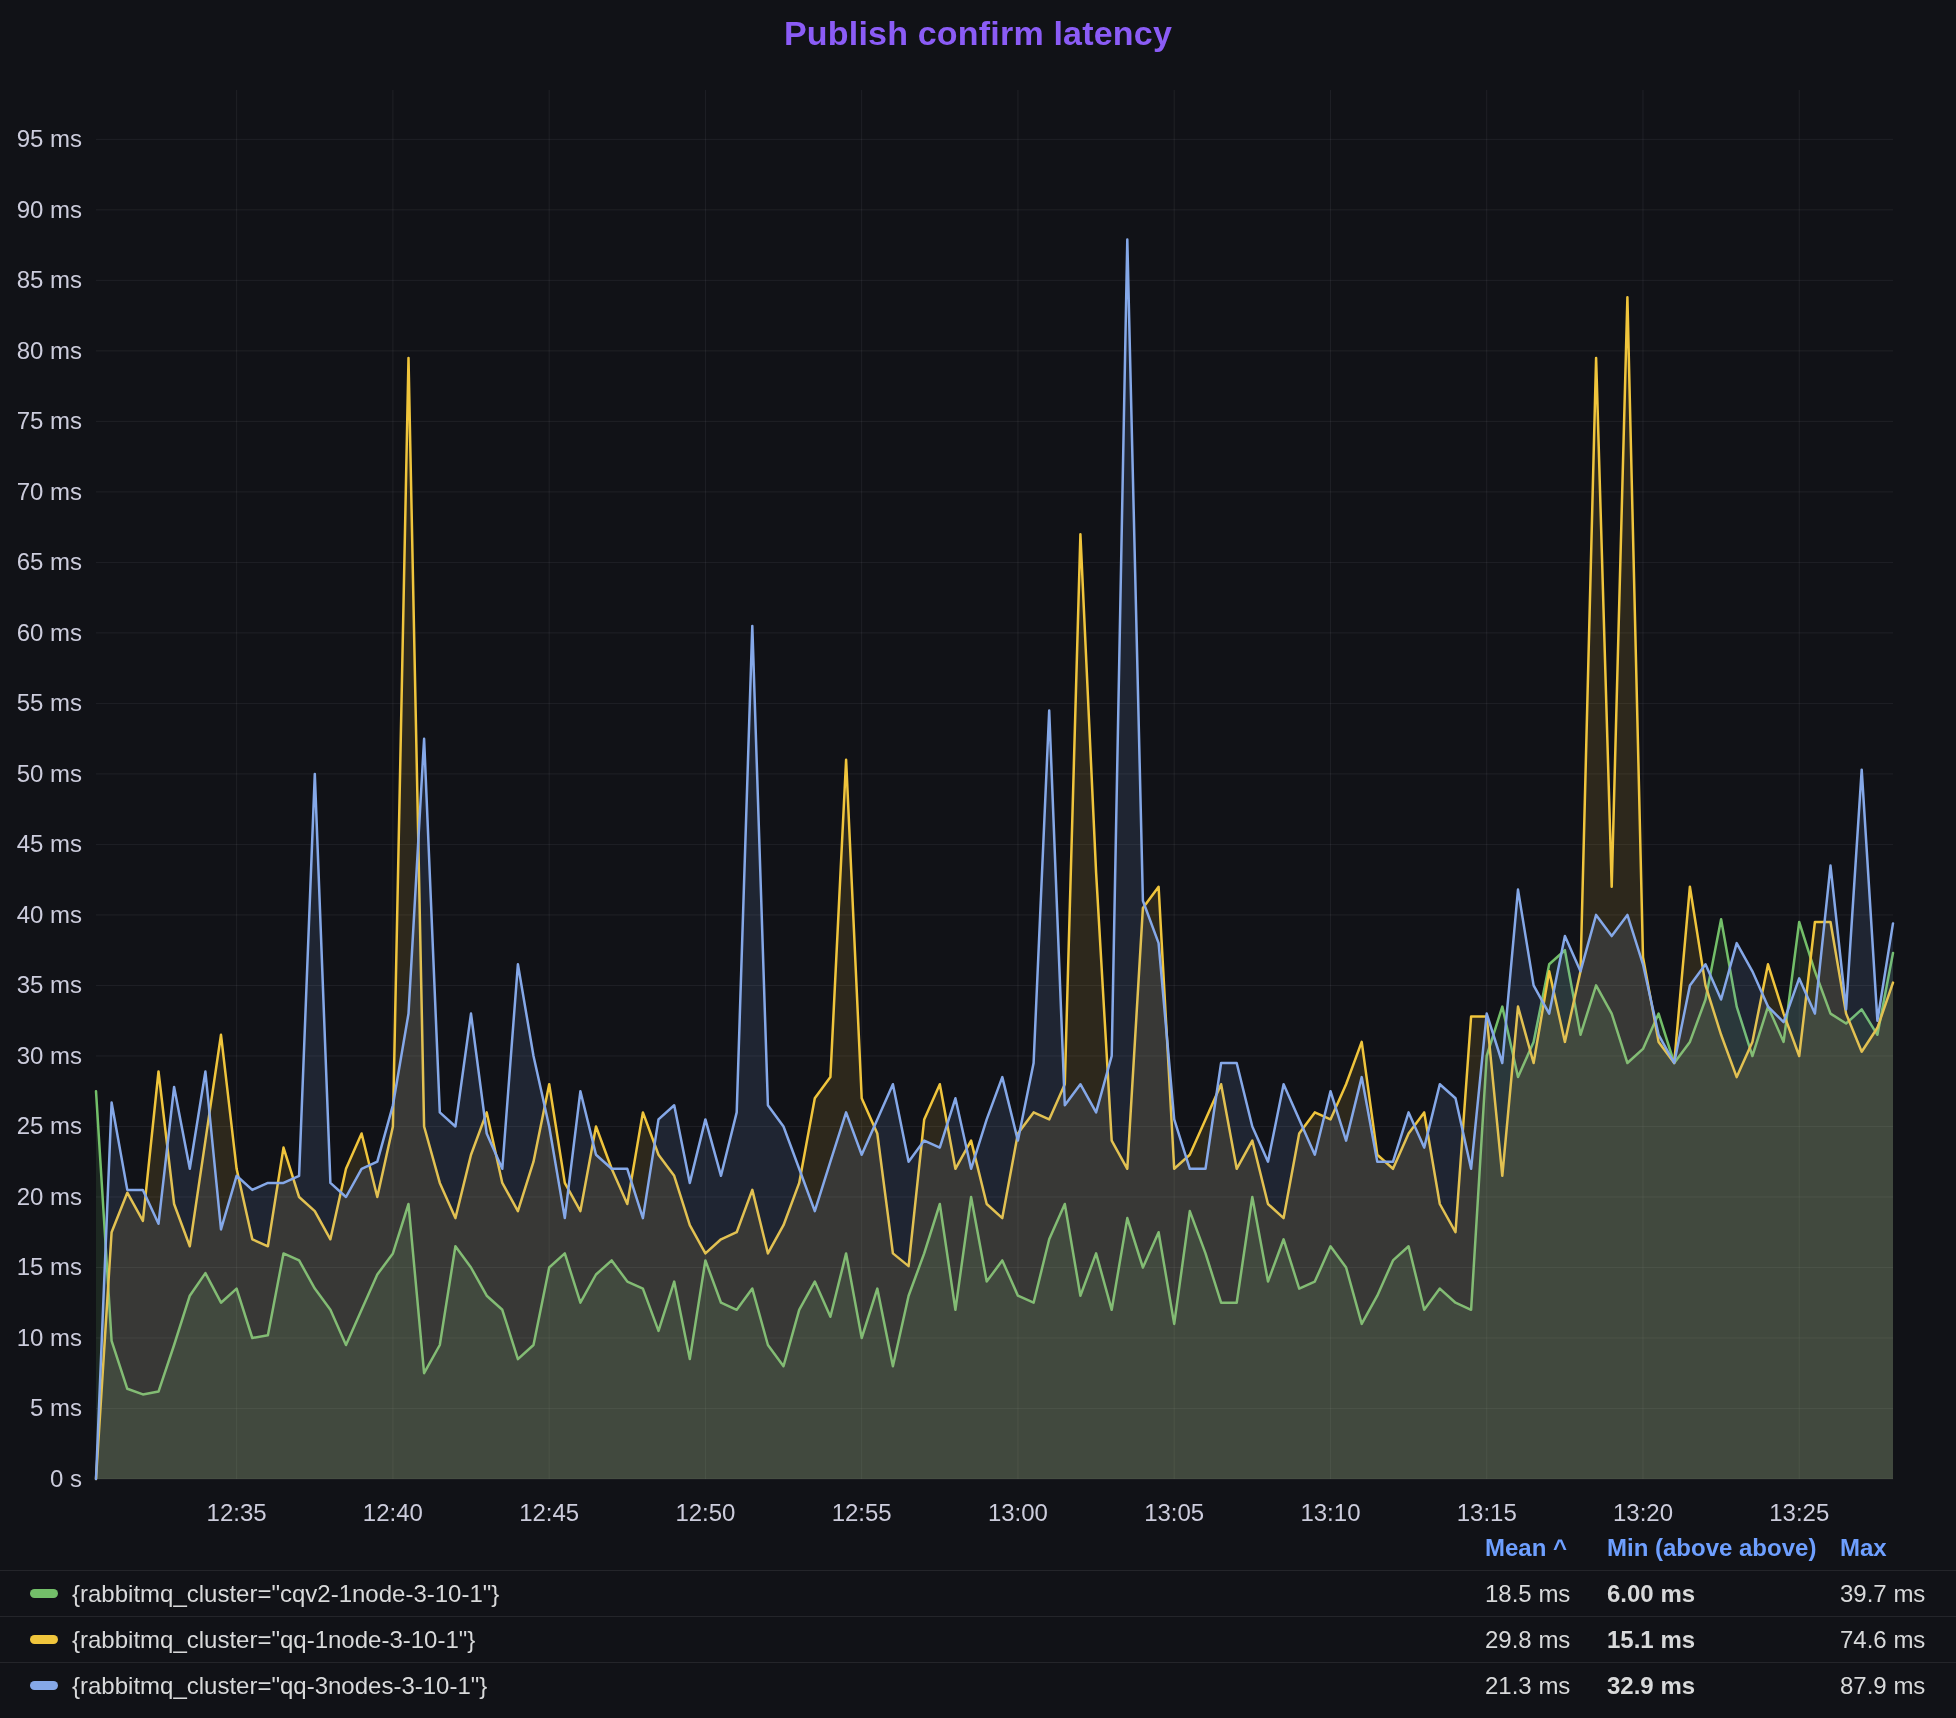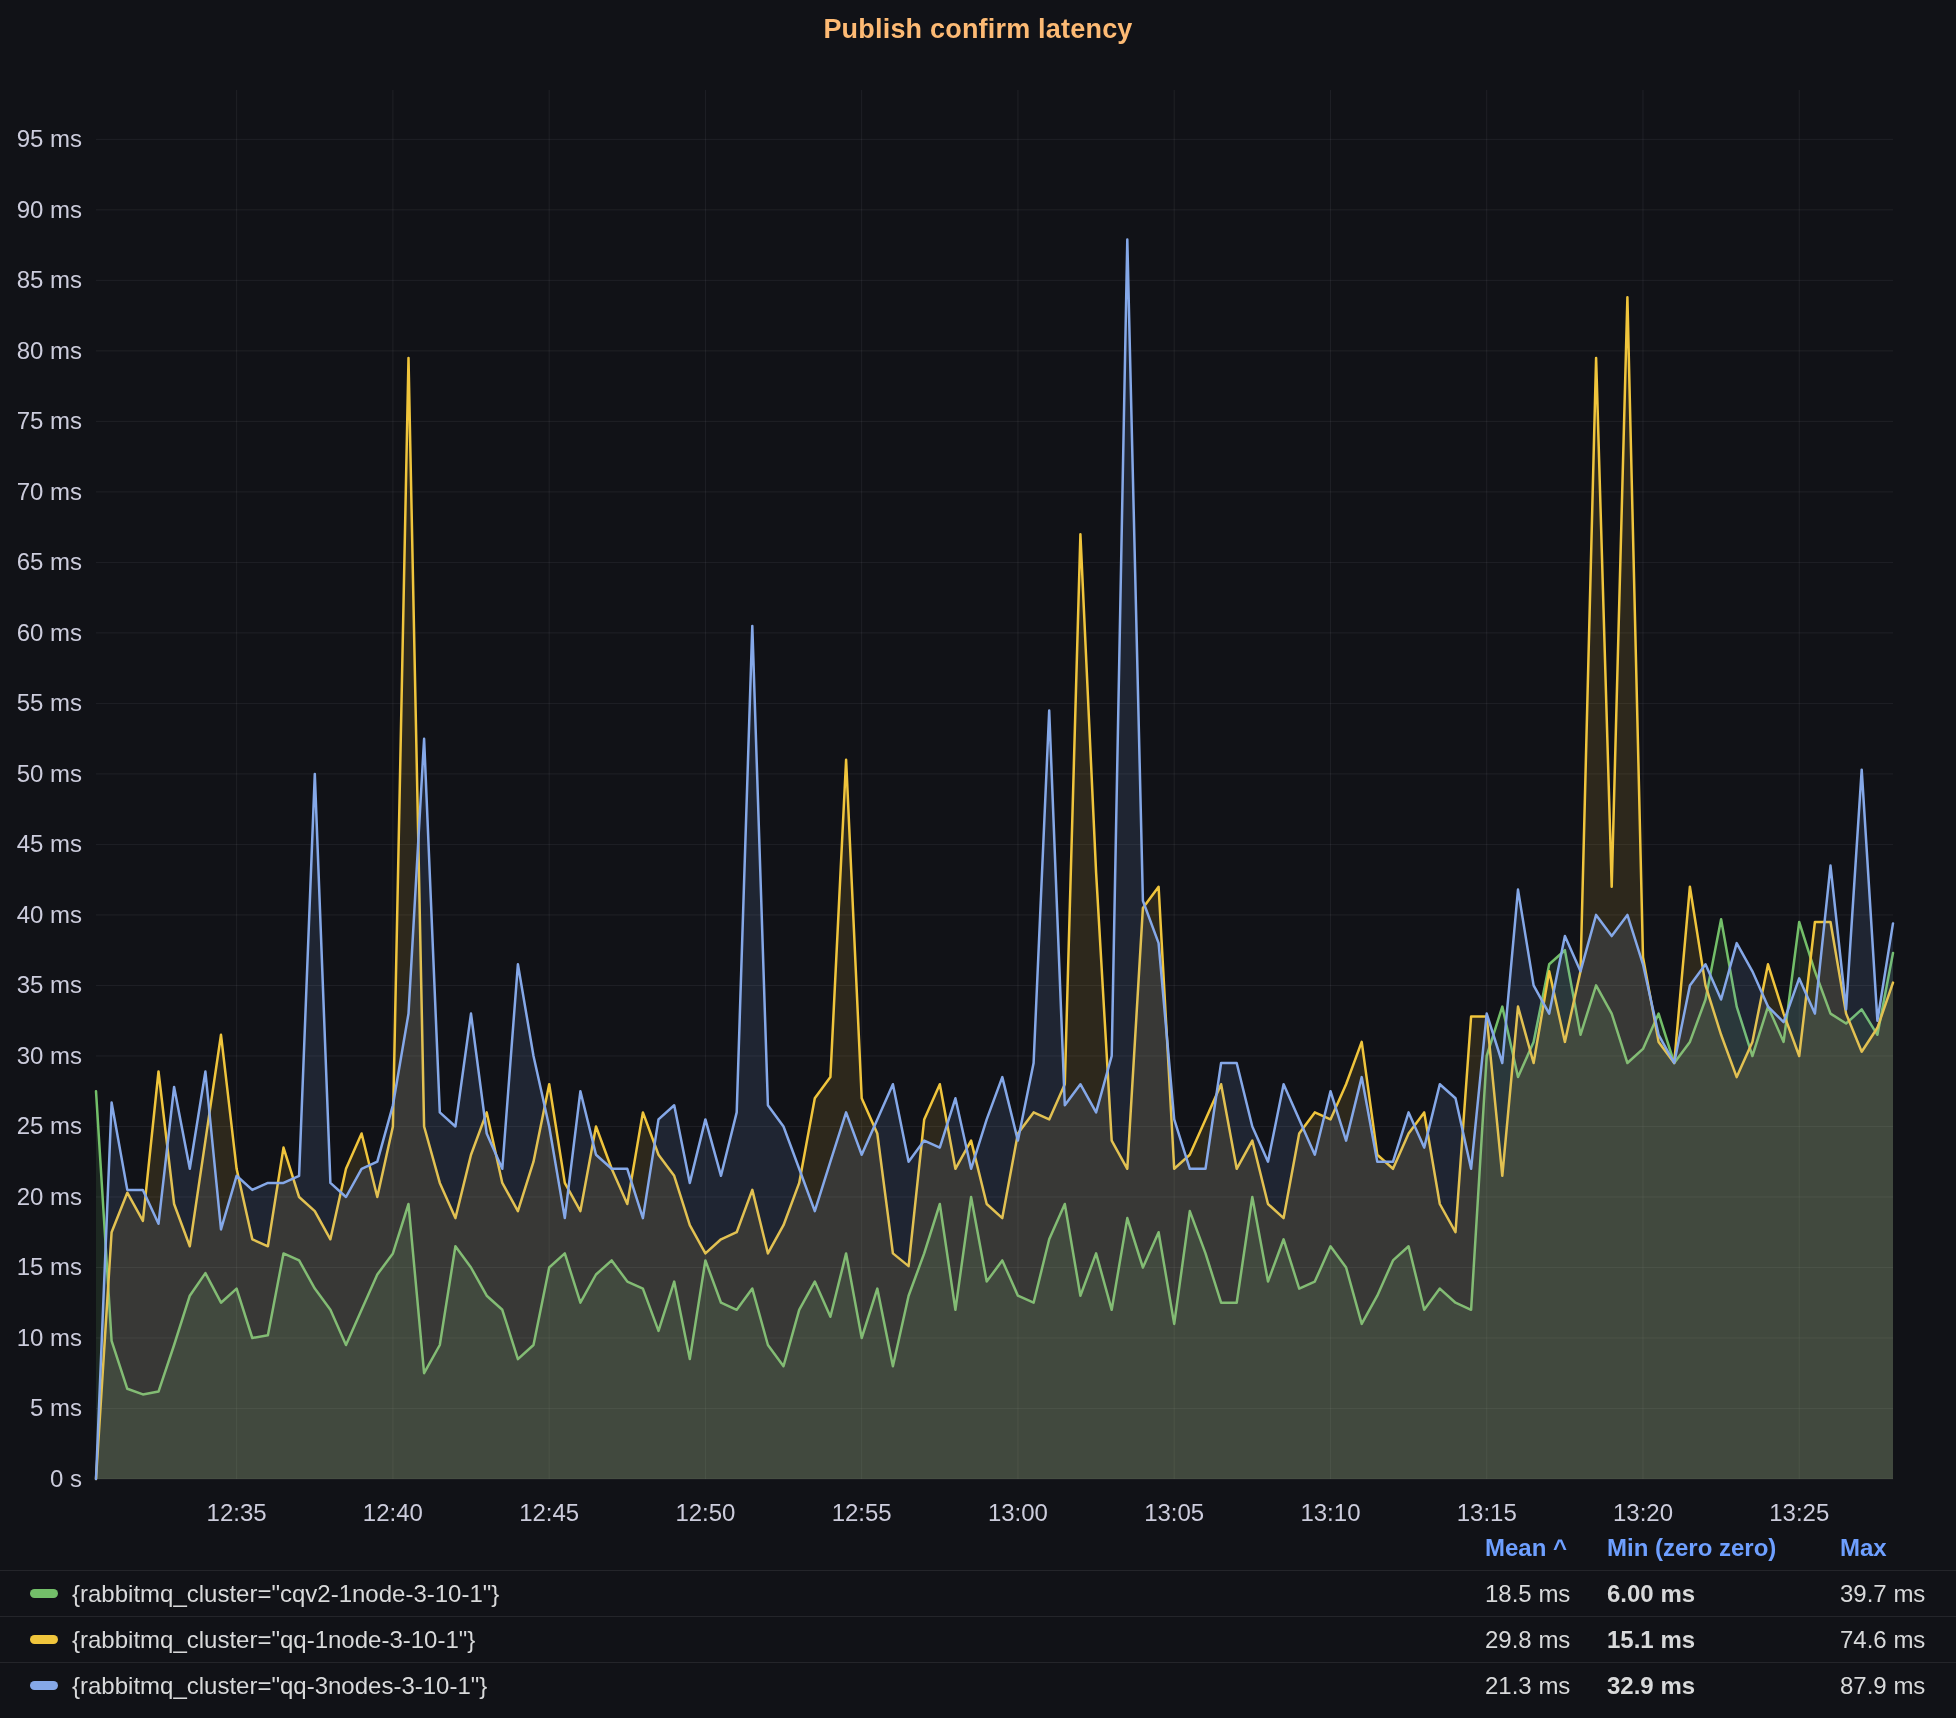--- a/index.html
+++ b/index.html
@@ -3,21 +3,21 @@
 <meta charset="utf-8">
 <style>
   html,body{margin:0;padding:0;}
   body{
     width:1956px;height:1718px;position:relative;overflow:hidden;
     background:#111217;color:#CCCCDC;
     font-family:"Liberation Sans", sans-serif;
   }
   .panel-title{
     position:absolute;top:14px;left:0;width:1956px;text-align:center;
-    font-size:27px;font-weight:700;color:#fdba74;letter-spacing:.2px;
+    font-size:34px;font-weight:700;color:#8b5cf6;letter-spacing:.2px;
   }
   #chart{position:absolute;top:0;left:0;}
   svg text{font-family:"Liberation Sans", sans-serif;}
 
   .legend{
     position:absolute;top:1526px;left:0;width:1956px;font-size:24px;color:#D8D9DA;
   }
   .lrow{display:flex;align-items:center;height:45px;border-top:1px solid rgba(204,204,220,0.10);}
   .lrow.lheader{border-top:none;height:44px;}
   .lrow.lheader .hcell{color:#6E9FFF;font-weight:700;}
@@ -101,21 +101,21 @@
       <path d="M96.0 1479.0 L111.6 1232.2 L127.3 1192.7 L142.9 1220.9 L158.5 1071.5 L174.1 1204.0 L189.8 1246.3 L205.4 1140.6 L221.0 1034.8 L236.6 1168.8 L252.3 1239.3 L267.9 1246.3 L283.5 1147.6 L299.1 1197.0 L314.8 1211.1 L330.4 1239.3 L346.0 1168.8 L361.6 1133.5 L377.3 1197.0 L392.9 1126.5 L408.5 357.9 L424.1 1126.5 L439.8 1182.9 L455.4 1218.1 L471.0 1154.7 L486.7 1112.4 L502.3 1182.9 L517.9 1211.1 L533.5 1161.7 L549.2 1084.2 L564.8 1182.9 L580.4 1211.1 L596.0 1126.5 L611.7 1168.8 L627.3 1204.0 L642.9 1112.4 L658.5 1154.7 L674.2 1175.8 L689.8 1225.2 L705.4 1253.4 L721.0 1239.3 L736.7 1232.2 L752.3 1189.9 L767.9 1253.4 L783.5 1225.2 L799.2 1182.9 L814.8 1098.3 L830.4 1077.1 L846.1 759.8 L861.7 1098.3 L877.3 1133.5 L892.9 1253.4 L908.6 1266.1 L924.2 1119.4 L939.8 1084.2 L955.4 1168.8 L971.1 1140.6 L986.7 1204.0 L1002.3 1218.1 L1017.9 1133.5 L1033.6 1112.4 L1049.2 1119.4 L1064.8 1084.2 L1080.4 534.2 L1096.1 872.6 L1111.7 1140.6 L1127.3 1168.8 L1142.9 907.9 L1158.6 886.7 L1174.2 1168.8 L1189.8 1154.7 L1205.5 1119.4 L1221.1 1084.2 L1236.7 1168.8 L1252.3 1140.6 L1268.0 1204.0 L1283.6 1218.1 L1299.2 1133.5 L1314.8 1112.4 L1330.5 1119.4 L1346.1 1084.2 L1361.7 1041.9 L1377.3 1154.7 L1393.0 1168.8 L1408.6 1133.5 L1424.2 1112.4 L1439.8 1204.0 L1455.5 1232.2 L1471.1 1016.5 L1486.7 1016.5 L1502.3 1175.8 L1518.0 1006.6 L1533.6 1063.0 L1549.2 971.3 L1564.9 1041.9 L1580.5 971.3 L1596.1 357.9 L1611.7 886.7 L1627.4 297.3 L1643.0 957.2 L1658.6 1041.9 L1674.2 1063.0 L1689.9 886.7 L1705.5 985.4 L1721.1 1034.8 L1736.7 1077.1 L1752.4 1041.9 L1768.0 964.3 L1783.6 1013.6 L1799.2 1056.0 L1814.9 922.0 L1830.5 922.0 L1846.1 1013.6 L1861.7 1051.7 L1877.4 1027.8 L1893.0 982.6 L1893.0 1479 L96.0 1479 Z" fill="#F0C53C" fill-opacity="0.13" stroke="none"></path>
       <path d="M96.0 1479.0 L111.6 1232.2 L127.3 1192.7 L142.9 1220.9 L158.5 1071.5 L174.1 1204.0 L189.8 1246.3 L205.4 1140.6 L221.0 1034.8 L236.6 1168.8 L252.3 1239.3 L267.9 1246.3 L283.5 1147.6 L299.1 1197.0 L314.8 1211.1 L330.4 1239.3 L346.0 1168.8 L361.6 1133.5 L377.3 1197.0 L392.9 1126.5 L408.5 357.9 L424.1 1126.5 L439.8 1182.9 L455.4 1218.1 L471.0 1154.7 L486.7 1112.4 L502.3 1182.9 L517.9 1211.1 L533.5 1161.7 L549.2 1084.2 L564.8 1182.9 L580.4 1211.1 L596.0 1126.5 L611.7 1168.8 L627.3 1204.0 L642.9 1112.4 L658.5 1154.7 L674.2 1175.8 L689.8 1225.2 L705.4 1253.4 L721.0 1239.3 L736.7 1232.2 L752.3 1189.9 L767.9 1253.4 L783.5 1225.2 L799.2 1182.9 L814.8 1098.3 L830.4 1077.1 L846.1 759.8 L861.7 1098.3 L877.3 1133.5 L892.9 1253.4 L908.6 1266.1 L924.2 1119.4 L939.8 1084.2 L955.4 1168.8 L971.1 1140.6 L986.7 1204.0 L1002.3 1218.1 L1017.9 1133.5 L1033.6 1112.4 L1049.2 1119.4 L1064.8 1084.2 L1080.4 534.2 L1096.1 872.6 L1111.7 1140.6 L1127.3 1168.8 L1142.9 907.9 L1158.6 886.7 L1174.2 1168.8 L1189.8 1154.7 L1205.5 1119.4 L1221.1 1084.2 L1236.7 1168.8 L1252.3 1140.6 L1268.0 1204.0 L1283.6 1218.1 L1299.2 1133.5 L1314.8 1112.4 L1330.5 1119.4 L1346.1 1084.2 L1361.7 1041.9 L1377.3 1154.7 L1393.0 1168.8 L1408.6 1133.5 L1424.2 1112.4 L1439.8 1204.0 L1455.5 1232.2 L1471.1 1016.5 L1486.7 1016.5 L1502.3 1175.8 L1518.0 1006.6 L1533.6 1063.0 L1549.2 971.3 L1564.9 1041.9 L1580.5 971.3 L1596.1 357.9 L1611.7 886.7 L1627.4 297.3 L1643.0 957.2 L1658.6 1041.9 L1674.2 1063.0 L1689.9 886.7 L1705.5 985.4 L1721.1 1034.8 L1736.7 1077.1 L1752.4 1041.9 L1768.0 964.3 L1783.6 1013.6 L1799.2 1056.0 L1814.9 922.0 L1830.5 922.0 L1846.1 1013.6 L1861.7 1051.7 L1877.4 1027.8 L1893.0 982.6" fill="none" stroke="#F0C53C" stroke-width="2.5" stroke-linejoin="round" stroke-linecap="round"></path>
       <path d="M96.0 1479.0 L111.6 1102.5 L127.3 1189.9 L142.9 1189.9 L158.5 1223.8 L174.1 1087.0 L189.8 1168.8 L205.4 1071.5 L221.0 1229.4 L236.6 1175.8 L252.3 1189.9 L267.9 1182.9 L283.5 1182.9 L299.1 1175.8 L314.8 773.9 L330.4 1182.9 L346.0 1197.0 L361.6 1168.8 L377.3 1161.7 L392.9 1105.3 L408.5 1013.6 L424.1 738.7 L439.8 1112.4 L455.4 1126.5 L471.0 1013.6 L486.7 1133.5 L502.3 1168.8 L517.9 964.3 L533.5 1056.0 L549.2 1126.5 L564.8 1218.1 L580.4 1091.2 L596.0 1154.7 L611.7 1168.8 L627.3 1168.8 L642.9 1218.1 L658.5 1119.4 L674.2 1105.3 L689.8 1182.9 L705.4 1119.4 L721.0 1175.8 L736.7 1112.4 L752.3 625.9 L767.9 1105.3 L783.5 1126.5 L799.2 1168.8 L814.8 1211.1 L830.4 1161.7 L846.1 1112.4 L861.7 1154.7 L877.3 1119.4 L892.9 1084.2 L908.6 1161.7 L924.2 1140.6 L939.8 1147.6 L955.4 1098.3 L971.1 1168.8 L986.7 1119.4 L1002.3 1077.1 L1017.9 1140.6 L1033.6 1063.0 L1049.2 710.5 L1064.8 1105.3 L1080.4 1084.2 L1096.1 1112.4 L1111.7 1056.0 L1127.3 239.5 L1142.9 900.8 L1158.6 943.1 L1174.2 1119.4 L1189.8 1168.8 L1205.5 1168.8 L1221.1 1063.0 L1236.7 1063.0 L1252.3 1126.5 L1268.0 1161.7 L1283.6 1084.2 L1299.2 1119.4 L1314.8 1154.7 L1330.5 1091.2 L1346.1 1140.6 L1361.7 1077.1 L1377.3 1161.7 L1393.0 1161.7 L1408.6 1112.4 L1424.2 1147.6 L1439.8 1084.2 L1455.5 1098.3 L1471.1 1168.8 L1486.7 1013.6 L1502.3 1063.0 L1518.0 889.6 L1533.6 985.4 L1549.2 1013.6 L1564.9 936.1 L1580.5 971.3 L1596.1 914.9 L1611.7 936.1 L1627.4 914.9 L1643.0 964.3 L1658.6 1034.8 L1674.2 1063.0 L1689.9 985.4 L1705.5 964.3 L1721.1 999.5 L1736.7 943.1 L1752.4 971.3 L1768.0 1006.6 L1783.6 1022.1 L1799.2 978.4 L1814.9 1013.6 L1830.5 865.6 L1846.1 1009.4 L1861.7 769.7 L1877.4 1020.7 L1893.0 923.4 L1893.0 1479 L96.0 1479 Z" fill="#85A8E8" fill-opacity="0.13" stroke="none"></path>
       <path d="M96.0 1479.0 L111.6 1102.5 L127.3 1189.9 L142.9 1189.9 L158.5 1223.8 L174.1 1087.0 L189.8 1168.8 L205.4 1071.5 L221.0 1229.4 L236.6 1175.8 L252.3 1189.9 L267.9 1182.9 L283.5 1182.9 L299.1 1175.8 L314.8 773.9 L330.4 1182.9 L346.0 1197.0 L361.6 1168.8 L377.3 1161.7 L392.9 1105.3 L408.5 1013.6 L424.1 738.7 L439.8 1112.4 L455.4 1126.5 L471.0 1013.6 L486.7 1133.5 L502.3 1168.8 L517.9 964.3 L533.5 1056.0 L549.2 1126.5 L564.8 1218.1 L580.4 1091.2 L596.0 1154.7 L611.7 1168.8 L627.3 1168.8 L642.9 1218.1 L658.5 1119.4 L674.2 1105.3 L689.8 1182.9 L705.4 1119.4 L721.0 1175.8 L736.7 1112.4 L752.3 625.9 L767.9 1105.3 L783.5 1126.5 L799.2 1168.8 L814.8 1211.1 L830.4 1161.7 L846.1 1112.4 L861.7 1154.7 L877.3 1119.4 L892.9 1084.2 L908.6 1161.7 L924.2 1140.6 L939.8 1147.6 L955.4 1098.3 L971.1 1168.8 L986.7 1119.4 L1002.3 1077.1 L1017.9 1140.6 L1033.6 1063.0 L1049.2 710.5 L1064.8 1105.3 L1080.4 1084.2 L1096.1 1112.4 L1111.7 1056.0 L1127.3 239.5 L1142.9 900.8 L1158.6 943.1 L1174.2 1119.4 L1189.8 1168.8 L1205.5 1168.8 L1221.1 1063.0 L1236.7 1063.0 L1252.3 1126.5 L1268.0 1161.7 L1283.6 1084.2 L1299.2 1119.4 L1314.8 1154.7 L1330.5 1091.2 L1346.1 1140.6 L1361.7 1077.1 L1377.3 1161.7 L1393.0 1161.7 L1408.6 1112.4 L1424.2 1147.6 L1439.8 1084.2 L1455.5 1098.3 L1471.1 1168.8 L1486.7 1013.6 L1502.3 1063.0 L1518.0 889.6 L1533.6 985.4 L1549.2 1013.6 L1564.9 936.1 L1580.5 971.3 L1596.1 914.9 L1611.7 936.1 L1627.4 914.9 L1643.0 964.3 L1658.6 1034.8 L1674.2 1063.0 L1689.9 985.4 L1705.5 964.3 L1721.1 999.5 L1736.7 943.1 L1752.4 971.3 L1768.0 1006.6 L1783.6 1022.1 L1799.2 978.4 L1814.9 1013.6 L1830.5 865.6 L1846.1 1009.4 L1861.7 769.7 L1877.4 1020.7 L1893.0 923.4" fill="none" stroke="#85A8E8" stroke-width="2.5" stroke-linejoin="round" stroke-linecap="round"></path>
     </svg></div>
 
 <div class="legend">
   <div class="lrow lheader">
     <div class="lname"></div>
     <div class="cmean hcell">Mean ^</div>
-    <div class="cmin hcell">Min (zero zero)</div>
+    <div class="cmin hcell">Min (above above)</div>
     <div class="cmax hcell">Max</div>
   </div>
 
   <div class="lrow">
     <div class="lname">
       <span class="swatch" style="background: rgb(115, 191, 105);"></span>
       <span>{rabbitmq_cluster="cqv2-1node-3-10-1"}</span>
     </div>
     <div class="cmean">18.5 ms</div>
     <div class="cmin">6.00 ms</div>

